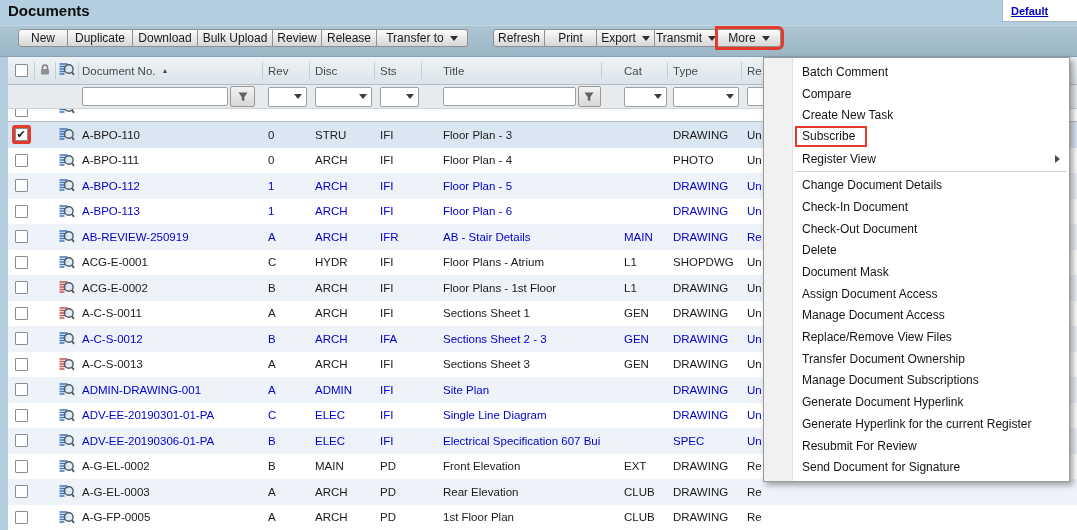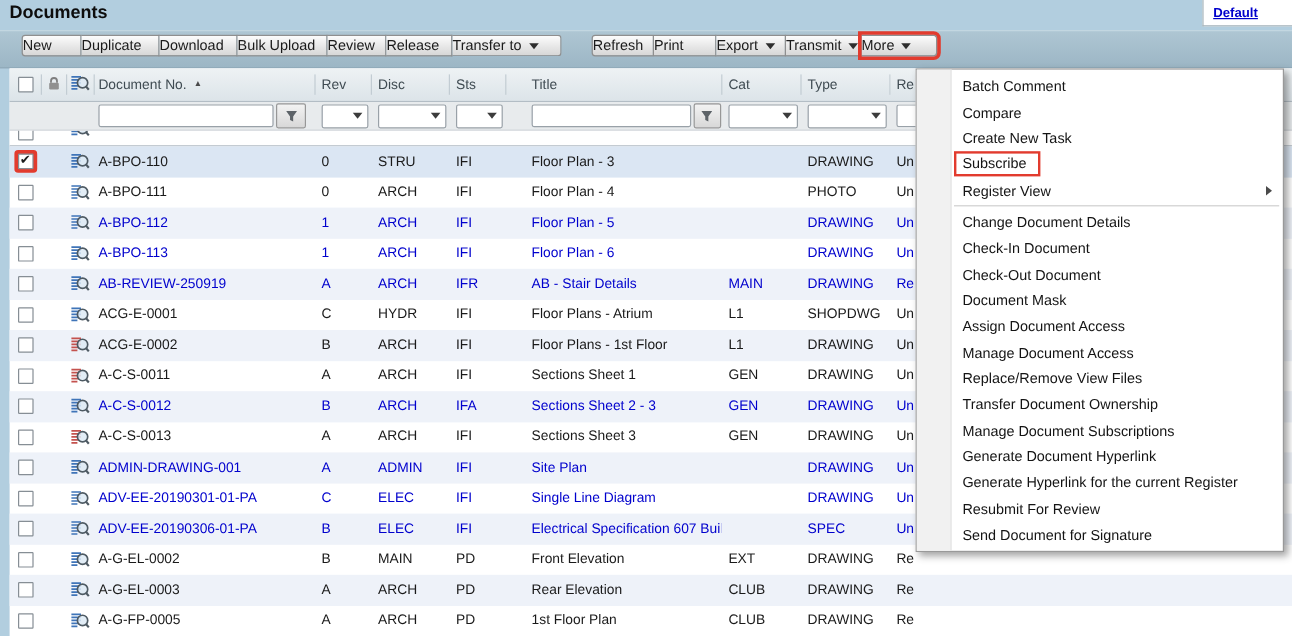--- a/index.html
+++ b/index.html
@@ -14,39 +14,39 @@
   #page-title{position:absolute;left:8px;top:2px;font-size:15px;font-weight:bold;color:#0d0d0d;}
   #default-box{position:absolute;right:0;top:0;width:75px;height:22px;background:#ffffff;
     border-left:1px solid #a9b6bd;border-bottom:1px solid #a9b6bd;display:flex;align-items:center;padding-left:8px;}
   #default-link{font-size:11px;font-weight:bold;color:#0000cc;text-decoration:underline;cursor:pointer;}
 
   
   #toolbar{position:absolute;left:0;top:25px;width:1077px;height:32px;
     background:linear-gradient(#aec6d3,#9cb6c5);border-top:1px solid #c3d7e1;border-bottom:1px solid #8aa3b2;}
   .btn-group{position:absolute;top:3px;display:flex;}
   #btn-group-1{left:18px;} #btn-group-2{left:493px;}
-  .tb-btn{height:18px;display:flex;align-items:center;justify-content:flex-start;gap:6px;
+  .tb-btn{height:18px;display:flex;align-items:center;justify-content:center;gap:6px;
     background:linear-gradient(#fcfcfc,#e7e7e7 55%,#d7d7d7);border:1px solid #8f8f8f;border-left:none;
     font-size:12px;color:#1a1a1a;cursor:pointer;white-space:nowrap;}
   .tb-btn:first-child{border-left:1px solid #8f8f8f;border-radius:3px 0 0 3px;}
   .tb-btn:last-child{border-radius:0 3px 3px 0;}
   .tb-btn.hl{outline:3px solid #e23b2e;outline-offset:0;}
   .dd-arrow{width:0;height:0;border-left:4px solid transparent;border-right:4px solid transparent;border-top:5px solid #2e2e2e;}
 
   
   #grid{position:absolute;left:8px;top:57px;width:1069px;height:473px;background:#ffffff;}
   .c-cb{width:26px;display:flex;align-items:center;justify-content:center;}
   .c-lock{width:21px;display:flex;align-items:center;justify-content:center;}
   .c-icon{width:23px;display:flex;align-items:center;justify-content:center;}
   .c-doc{width:184px;padding-left:4px;}
   .c-rev{width:47px;padding-left:6px;}
   .c-disc{width:65px;padding-left:6px;}
   .c-sts{width:47px;padding-left:6px;}
   .c-title{width:180px;padding-left:22px;}
-  .c-cat{width:66px;padding-left:6px;}
+  .c-cat{width:66px;padding-left:23px;}
   .c-type{width:74px;padding-left:6px;}
   .c-re{flex:1;min-width:0;padding-left:6px;overflow:hidden;}
 
   #header-row{display:flex;height:28px;align-items:flex-start;
     background:linear-gradient(#eef2f4,#dce4e9);border-bottom:1px solid #b3bdc5;font-size:11.5px;color:#3f4b52;}
   .hcell{position:relative;height:100%;display:flex;align-items:center;}
   .hcell:not(:first-child)::before{content:"";position:absolute;left:0;top:5px;bottom:5px;width:1px;background:#c2ccd3;}
   .sort-asc{font-size:7px;color:#4a4a4a;margin-left:6px;}
 
   #filter-row{display:flex;height:24px;align-items:center;background:#e8ebed;border-bottom:1px solid #ced3d7;}
@@ -647,20 +647,23 @@
     <div class="mi">
       <span class="mi-label">Change Document Details</span>
     </div>
     <div class="mi">
       <span class="mi-label">Check-In Document</span>
     </div>
     <div class="mi">
       <span class="mi-label">Check-Out Document</span>
     </div>
     <div class="mi">
+      <span class="mi-label">Delete</span>
+    </div>
+    <div class="mi">
       <span class="mi-label">Document Mask</span>
     </div>
     <div class="mi">
       <span class="mi-label">Assign Document Access</span>
     </div>
     <div class="mi">
       <span class="mi-label">Manage Document Access</span>
     </div>
     <div class="mi">
       <span class="mi-label">Replace/Remove View Files</span>

